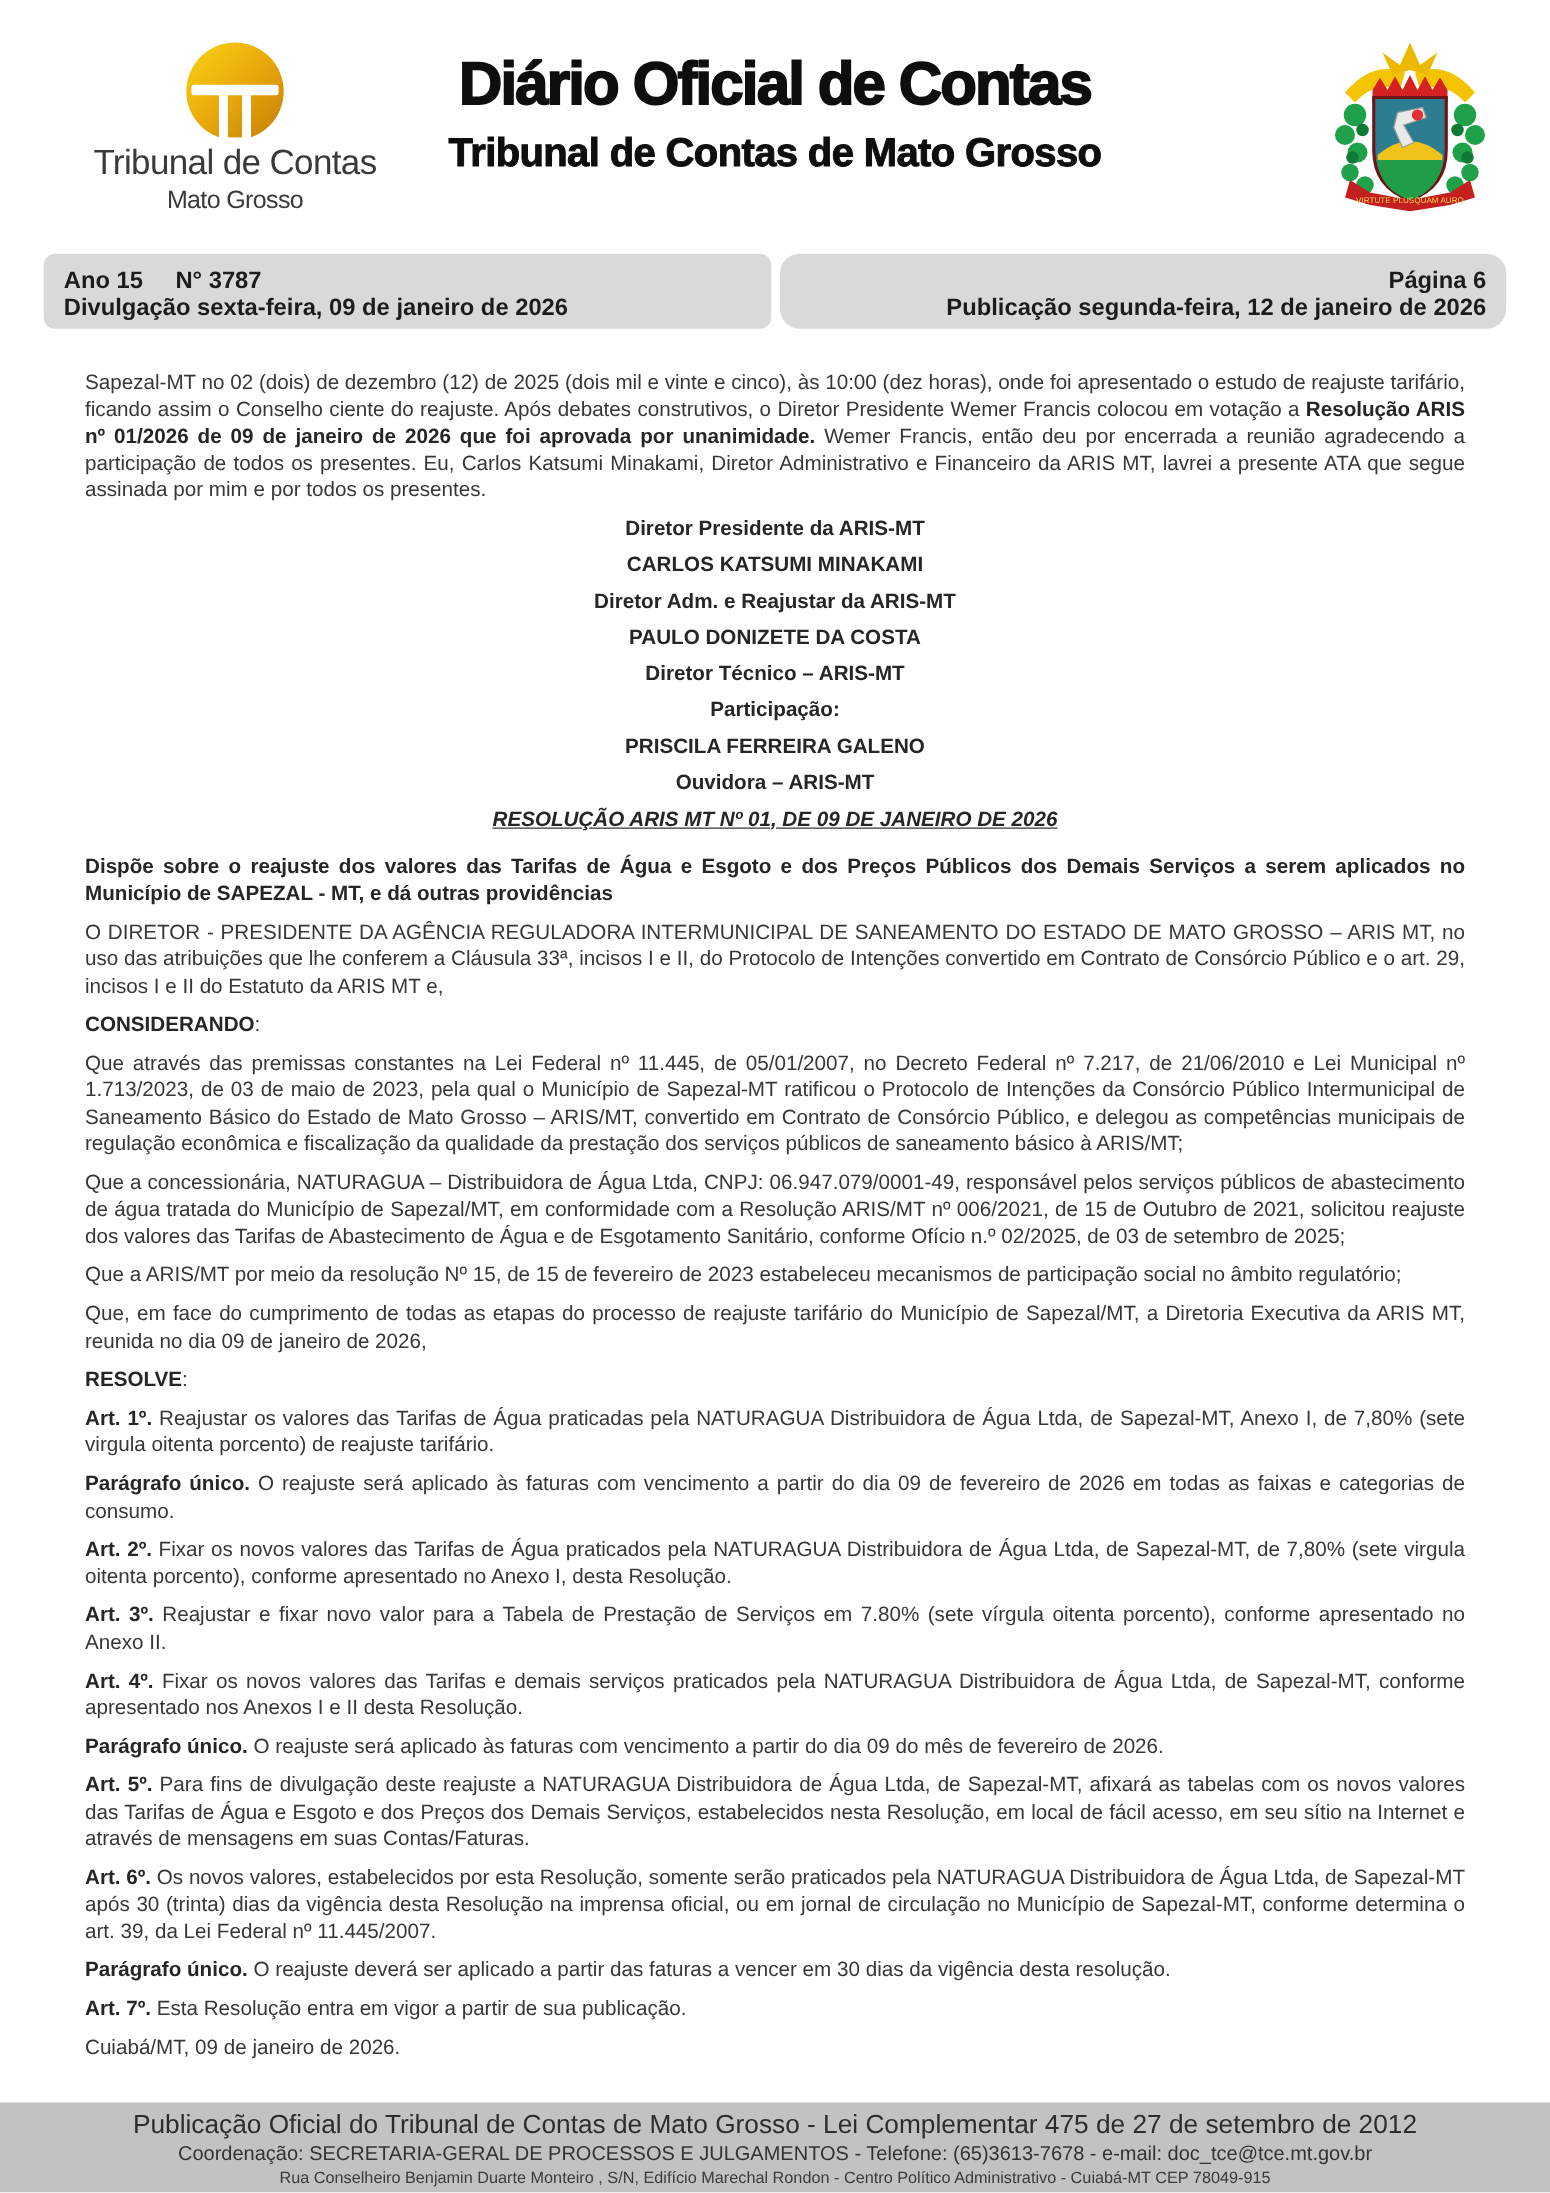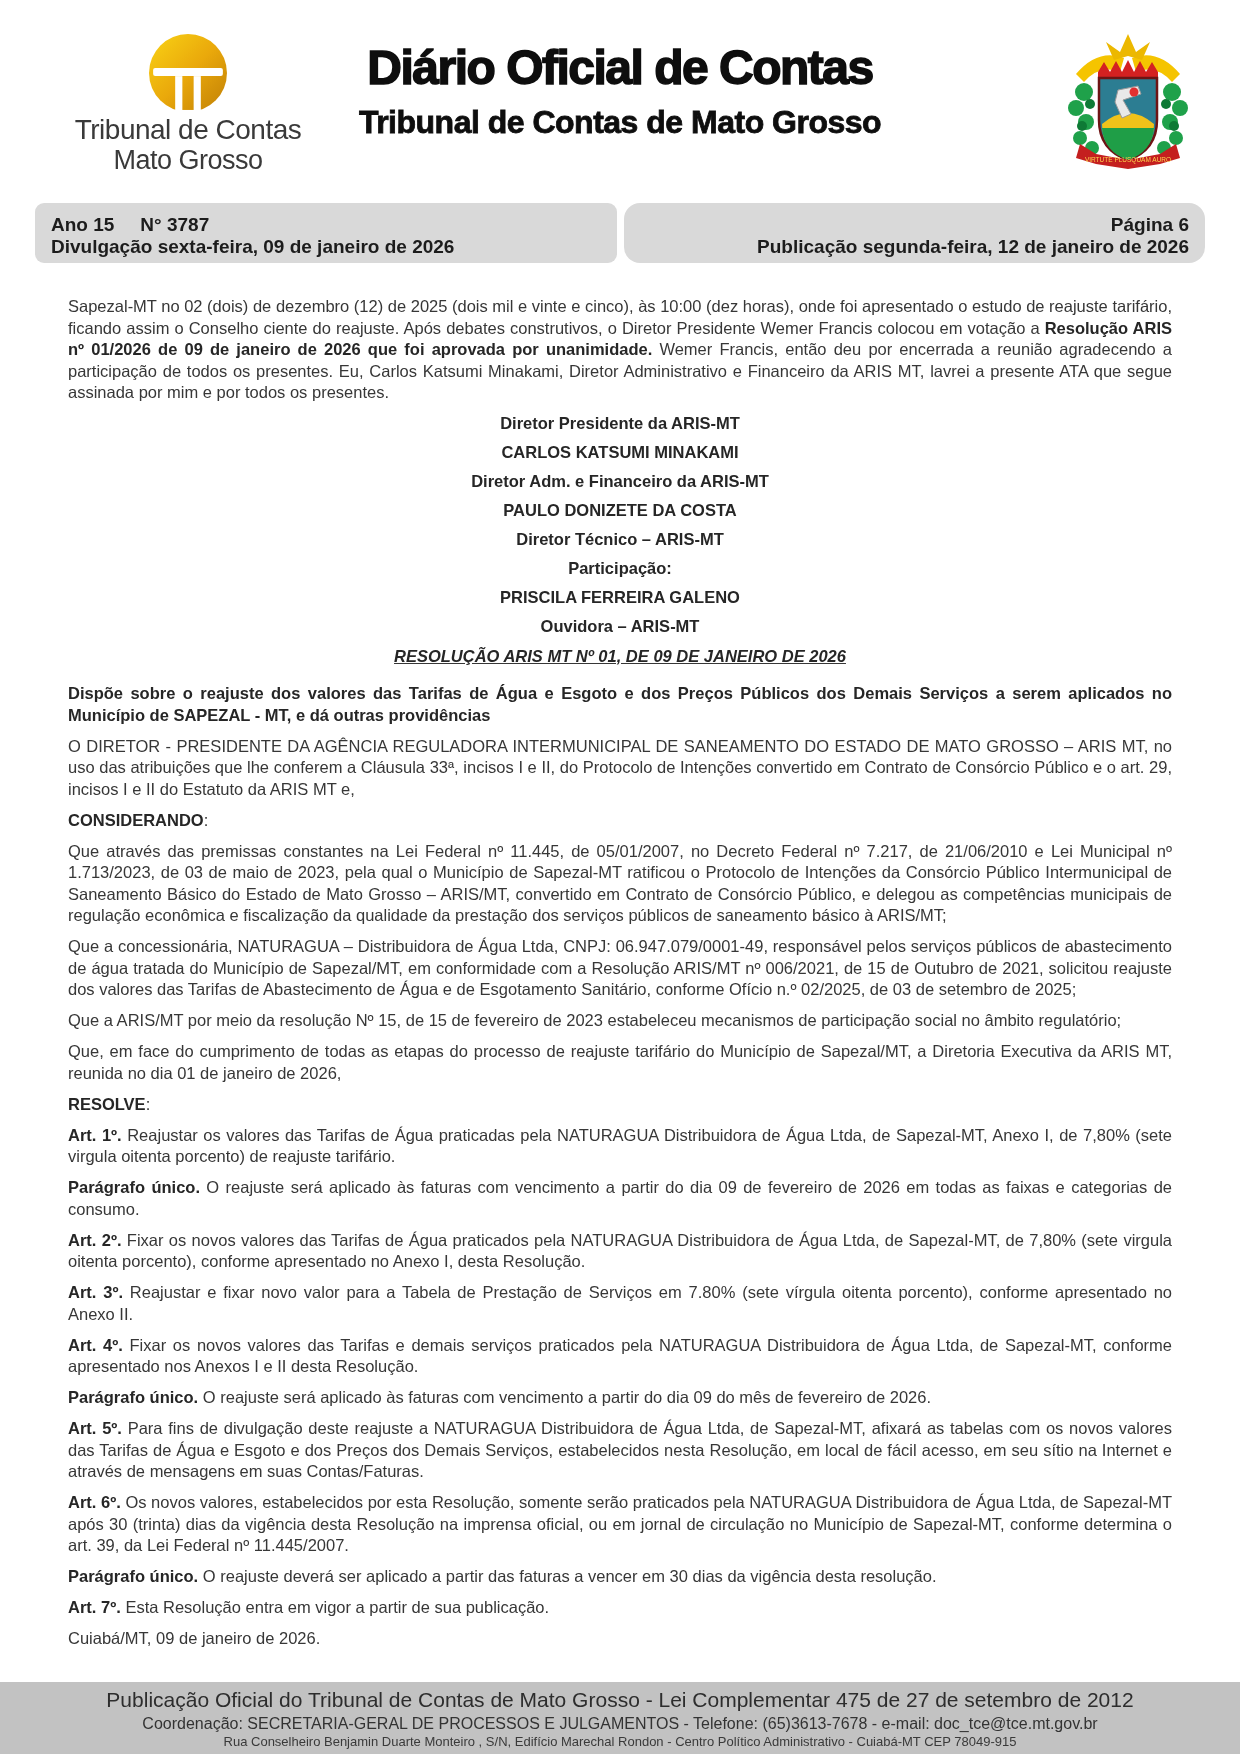--- a/index.html
+++ b/index.html
@@ -14,21 +14,21 @@
   .page { position: relative; width: 1240px; height: 1754px; background: #fff; }
 
   
   .header { position: absolute; top: 0; left: 0; right: 0; height: 200px; }
   .logo-left {
     position: absolute; left: 38px; top: 32px; width: 300px;
     text-align: center;
   }
   .logo-left .dome { width: 106px; height: 80px; display: block; margin: 0 auto 2px; }
   .logo-line1 { font-size: 28px; color: #3a3a3a; letter-spacing: -0.5px; line-height: 32px; }
-  .logo-line2 { font-size: 27px; color: #3a3a3a; letter-spacing: -0.5px; line-height: 29px; }
+  .logo-line2 { font-size: 20px; color: #3a3a3a; letter-spacing: -0.5px; line-height: 29px; }
 
   .masthead { position: absolute; left: 300px; width: 640px; top: 42px; text-align: center; }
   .masthead-title {
     font-size: 48px; font-weight: 700; color: #0e0e0e;
     letter-spacing: -1.5px; line-height: 52px;
     -webkit-text-stroke: 1.5px #0e0e0e;
   }
   .masthead-sub {
     font-size: 32px; font-weight: 700; color: #0e0e0e;
     letter-spacing: -0.5px; margin-top: 10px;
@@ -154,34 +154,34 @@
     <div class="bar bar-right">
       <div>Página 6</div>
       <div>Publicação segunda-feira, 12 de janeiro de 2026</div>
     </div>
   </div>
 
   <div class="doc">
       <p><span>Sapezal-MT no 02 (dois) de dezembro (12) de 2025 (dois mil e vinte e cinco), às 10:00 (dez horas), onde foi apresentado o estudo de reajuste tarifário, ficando assim o Conselho ciente do reajuste. Após debates construtivos, o Diretor Presidente Wemer Francis colocou em votação a </span><b>Resolução ARIS nº 01/2026 de 09 de janeiro de 2026 que foi aprovada por unanimidade.</b><span> Wemer Francis, então deu por encerrada a reunião agradecendo a participação de todos os presentes. Eu, Carlos Katsumi Minakami, Diretor Administrativo e Financeiro da ARIS MT, lavrei a presente ATA que segue assinada por mim e por todos os presentes.</span></p>
       <p class="center"><b>Diretor Presidente da ARIS-MT</b></p>
       <p class="center"><b>CARLOS KATSUMI MINAKAMI</b></p>
-      <p class="center"><b>Diretor Adm. e Financeiro da ARIS-MT</b></p>
+      <p class="center"><b>Diretor Adm. e Reajustar da ARIS-MT</b></p>
       <p class="center"><b>PAULO DONIZETE DA COSTA</b></p>
       <p class="center"><b>Diretor Técnico – ARIS-MT</b></p>
       <p class="center"><b>Participação:</b></p>
       <p class="center"><b>PRISCILA FERREIRA GALENO</b></p>
       <p class="center"><b>Ouvidora – ARIS-MT</b></p>
       <p class="center title"><b>RESOLUÇÃO ARIS MT Nº 01, DE 09 DE JANEIRO DE 2026</b></p>
       <p><b>Dispõe sobre o reajuste dos valores das Tarifas de Água e Esgoto e dos Preços Públicos dos Demais Serviços a serem aplicados no Município de SAPEZAL - MT, e dá outras providências</b></p>
       <p><span>O DIRETOR - PRESIDENTE DA AGÊNCIA REGULADORA INTERMUNICIPAL DE SANEAMENTO DO ESTADO DE MATO GROSSO – ARIS MT, no uso das atribuições que lhe conferem a Cláusula 33ª, incisos I e II, do Protocolo de Intenções convertido em Contrato de Consórcio Público e o art. 29, incisos I e II do Estatuto da ARIS MT e,</span></p>
       <p><b>CONSIDERANDO</b><span>:</span></p>
       <p><span>Que através das premissas constantes na Lei Federal nº 11.445, de 05/01/2007, no Decreto Federal nº 7.217, de 21/06/2010 e Lei Municipal nº 1.713/2023, de 03 de maio de 2023, pela qual o Município de Sapezal-MT ratificou o Protocolo de Intenções da Consórcio Público Intermunicipal de Saneamento Básico do Estado de Mato Grosso – ARIS/MT, convertido em Contrato de Consórcio Público, e delegou as competências municipais de regulação econômica e fiscalização da qualidade da prestação dos serviços públicos de saneamento básico à ARIS/MT;</span></p>
       <p><span>Que a concessionária, NATURAGUA – Distribuidora de Água Ltda, CNPJ: 06.947.079/0001-49, responsável pelos serviços públicos de abastecimento de água tratada do Município de Sapezal/MT, em conformidade com a Resolução ARIS/MT nº 006/2021, de 15 de Outubro de 2021, solicitou reajuste dos valores das Tarifas de Abastecimento de Água e de Esgotamento Sanitário, conforme Ofício n.º 02/2025, de 03 de setembro de 2025;</span></p>
       <p><span>Que a ARIS/MT por meio da resolução Nº 15, de 15 de fevereiro de 2023 estabeleceu mecanismos de participação social no âmbito regulatório;</span></p>
-      <p><span>Que, em face do cumprimento de todas as etapas do processo de reajuste tarifário do Município de Sapezal/MT, a Diretoria Executiva da ARIS MT, reunida no dia 01 de janeiro de 2026,</span></p>
+      <p><span>Que, em face do cumprimento de todas as etapas do processo de reajuste tarifário do Município de Sapezal/MT, a Diretoria Executiva da ARIS MT, reunida no dia 09 de janeiro de 2026,</span></p>
       <p><b>RESOLVE</b><span>:</span></p>
       <p><b>Art. 1º.</b><span> Reajustar os valores das Tarifas de Água praticadas pela NATURAGUA Distribuidora de Água Ltda, de Sapezal-MT, Anexo I, de 7,80% (sete virgula oitenta porcento) de reajuste tarifário.</span></p>
       <p><b>Parágrafo único.</b><span> O reajuste será aplicado às faturas com vencimento a partir do dia 09 de fevereiro de 2026 em todas as faixas e categorias de consumo.</span></p>
       <p><b>Art. 2º.</b><span> Fixar os novos valores das Tarifas de Água praticados pela NATURAGUA Distribuidora de Água Ltda, de Sapezal-MT, de 7,80% (sete virgula oitenta porcento), conforme apresentado no Anexo I, desta Resolução.</span></p>
       <p><b>Art. 3º.</b><span> Reajustar e fixar novo valor para a Tabela de Prestação de Serviços em 7.80% (sete vírgula oitenta porcento), conforme apresentado no Anexo II.</span></p>
       <p><b>Art. 4º.</b><span> Fixar os novos valores das Tarifas e demais serviços praticados pela NATURAGUA Distribuidora de Água Ltda, de Sapezal-MT, conforme apresentado nos Anexos I e II desta Resolução.</span></p>
       <p><b>Parágrafo único.</b><span> O reajuste será aplicado às faturas com vencimento a partir do dia 09 do mês de fevereiro de 2026.</span></p>
       <p><b>Art. 5º.</b><span> Para fins de divulgação deste reajuste a NATURAGUA Distribuidora de Água Ltda, de Sapezal-MT, afixará as tabelas com os novos valores das Tarifas de Água e Esgoto e dos Preços dos Demais Serviços, estabelecidos nesta Resolução, em local de fácil acesso, em seu sítio na Internet e através de mensagens em suas Contas/Faturas.</span></p>
       <p><b>Art. 6º.</b><span> Os novos valores, estabelecidos por esta Resolução, somente serão praticados pela NATURAGUA Distribuidora de Água Ltda, de Sapezal-MT após 30 (trinta) dias da vigência desta Resolução na imprensa oficial, ou em jornal de circulação no Município de Sapezal-MT, conforme determina o art. 39, da Lei Federal nº 11.445/2007.</span></p>
       <p><b>Parágrafo único.</b><span> O reajuste deverá ser aplicado a partir das faturas a vencer em 30 dias da vigência desta resolução.</span></p>

